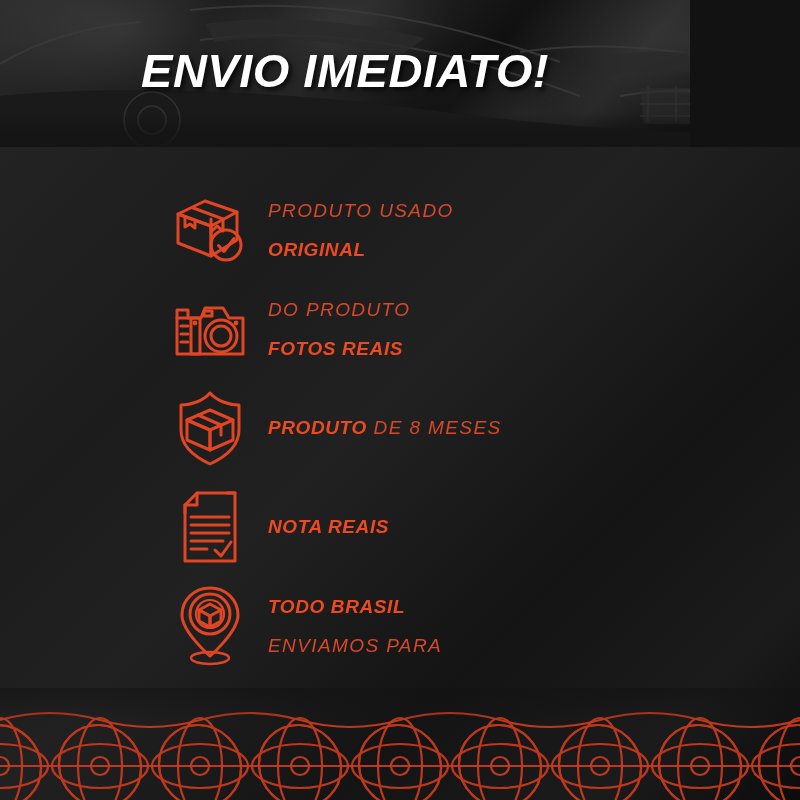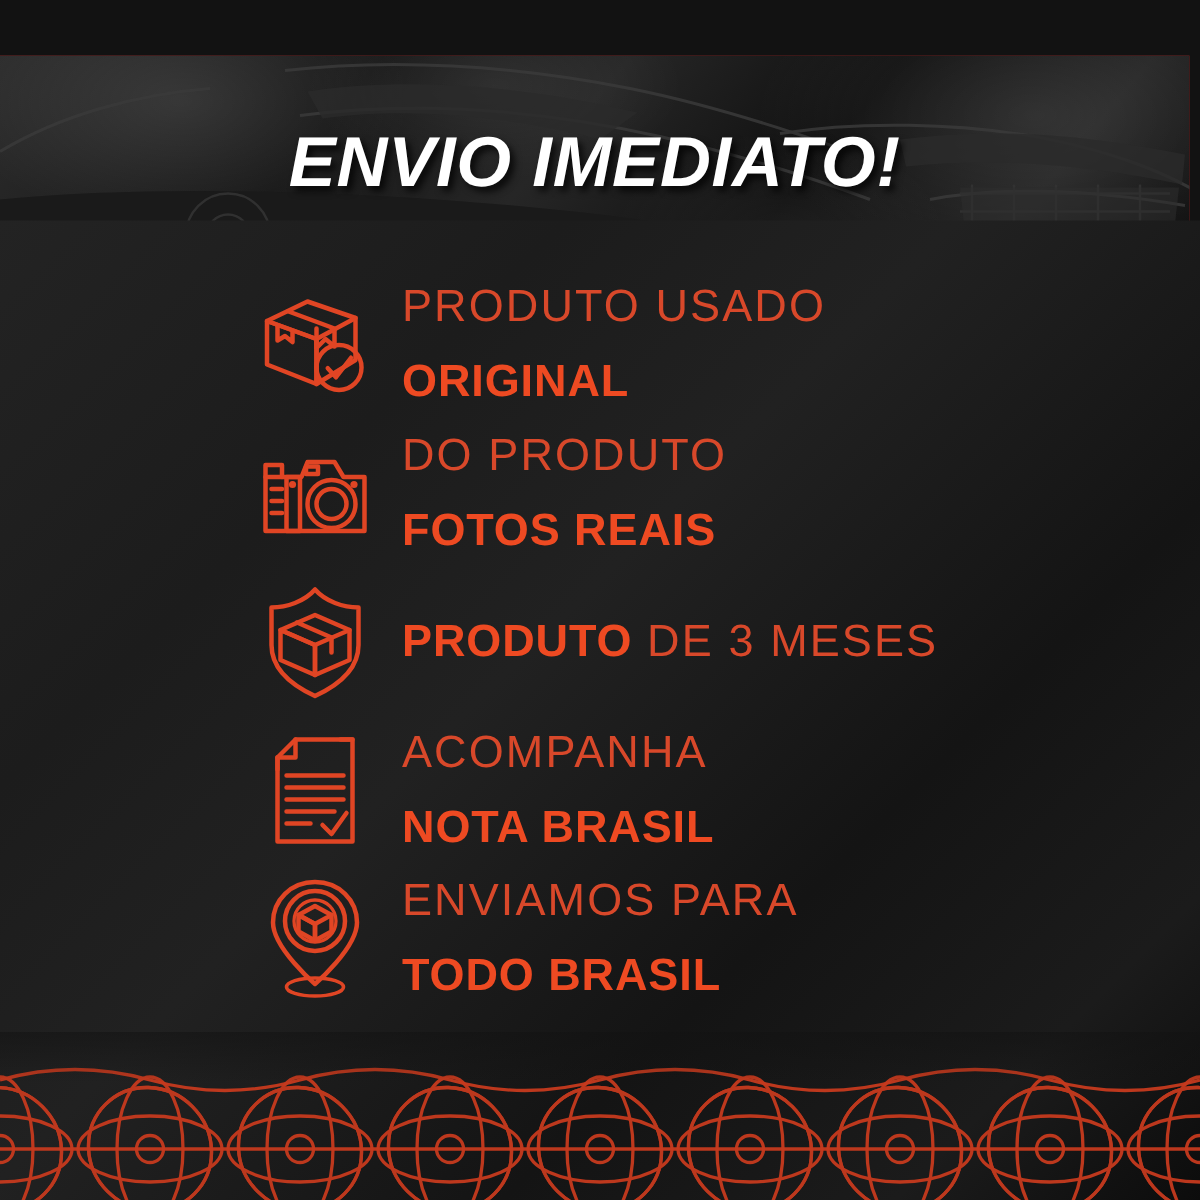--- a/index.html
+++ b/index.html
@@ -15,25 +15,24 @@
     width: 800px;
     height: 800px;
     overflow: hidden;
     background: #121212;
   }
 
   
   .header {
     position: absolute;
     left: 0; top: 0;
-    width: 793px;
+    width: 690px;
     height: 147px;
     overflow: hidden;
     background: #7f1d1d;
-    margin-top: 37px;
   }
   .car-photo {
     position: absolute;
     inset: 0;
     background:
       radial-gradient(ellipse 220px 120px at 120px 30px, rgba(255,255,255,0.10), transparent 70%),
       radial-gradient(ellipse 180px 90px at 330px 20px, rgba(255,255,255,0.07), transparent 70%),
       radial-gradient(ellipse 260px 140px at 690px 40px, rgba(255,255,255,0.09), transparent 72%),
       radial-gradient(ellipse 160px 100px at 520px 120px, rgba(255,255,255,0.05), transparent 70%),
       linear-gradient(130deg, #2c2c2c 0%, #181818 28%, #262626 46%, #101010 66%, #232323 84%, #0c0c0c 100%);
@@ -90,22 +89,23 @@
     justify-content: center;
   }
   .row-icon svg { display: block; }
   .row-text {
     margin-left: 16px;
     line-height: 1.0;
     white-space: nowrap;
   }
   .line {
     display: block;
-    font-size: 30px;
+    font-size: 19px;
     letter-spacing: 1.4px;
+    font-style: italic;
   }
   .line + .line { margin-top: 20px; }
   .thin {
     color: #D8482A;
     font-weight: normal;
   }
   .bold {
     color: #EE4A22;
     font-weight: bold;
     letter-spacing: 0.6px;
@@ -210,55 +210,54 @@
         <div class="row-icon">
           <svg width="74" height="80" viewBox="0 0 74 80" fill="none" stroke="#E04524" stroke-width="3" stroke-linejoin="round" stroke-linecap="round">
             <path d="M37,5 C30,13 18,17 8,17 L8,42 C8,60 24,70 37,76 C50,70 66,60 66,42 L66,17 C56,17 44,13 37,5 Z"></path>
             <path d="M14,32 L37,22 L60,32 L37,42 Z"></path>
             <path d="M14,32 L14,52 L37,62 L37,42 Z"></path>
             <path d="M60,32 L60,52 L37,62 L37,42"></path>
             <path d="M25,27 L48,37 L48,47"></path>
           </svg>
         </div>
         <div class="row-text">
-          <span class="line"><span class="bold">PRODUTO</span><span class="thin"> DE 3 MESES</span></span>
+          <span class="line"><span class="bold">PRODUTO</span><span class="thin"> DE 8 MESES</span></span>
         </div>
       </div>
 
       <div class="row">
         <div class="row-icon">
           <svg width="66" height="80" viewBox="0 0 66 80" fill="none" stroke="#E04524" stroke-width="3" stroke-linejoin="round" stroke-linecap="round">
             <path d="M8,18 L20,6 L58,6 L58,74 L8,74 Z"></path>
             <path d="M20,6 L20,18 L8,18"></path>
             <path d="M14,30 L52,30 M14,38 L52,38 M14,46 L52,46 M14,54 L46,54 M14,62 L30,62"></path>
             <path d="M38,63 L44,69 L54,55"></path>
             <path d="M8,18 L8,26 M58,6 L50,6"></path>
           </svg>
         </div>
         <div class="row-text">
-          <span class="line thin">ACOMPANHA</span>
-          <span class="line bold">NOTA BRASIL</span>
+          <span class="line bold">NOTA REAIS</span>
         </div>
       </div>
 
       <div class="row">
         <div class="row-icon">
           <svg width="72" height="84" viewBox="0 0 72 84" fill="none" stroke="#E04524" stroke-width="3" stroke-linejoin="round" stroke-linecap="round">
             <path d="M36,4 C20,4 8,16 8,31 C8,48 36,72 36,72 C36,72 64,48 64,31 C64,16 52,4 36,4 Z"></path>
             <circle cx="36" cy="30" r="20"></circle>
             <circle cx="36" cy="30" r="14" stroke-width="2.2"></circle>
             <path d="M25,26 L36,20 L47,26 L36,32 Z"></path>
             <path d="M25,26 L25,37 L36,43 L36,32 Z"></path>
             <path d="M47,26 L47,37 L36,43 L36,32"></path>
             <ellipse cx="36" cy="74" rx="19" ry="6" stroke-width="2.4"></ellipse>
           </svg>
         </div>
         <div class="row-text">
+          <span class="line bold">TODO BRASIL</span>
           <span class="line thin">ENVIAMOS PARA</span>
-          <span class="line bold">TODO BRASIL</span>
         </div>
       </div>
 
     </div>
 
     <div class="pattern">
       <svg width="800" height="112" viewBox="0 0 800 112">
         <defs>
           <g id="motif">
             <g fill="none" stroke="#C63A1E" stroke-width="2.2">

